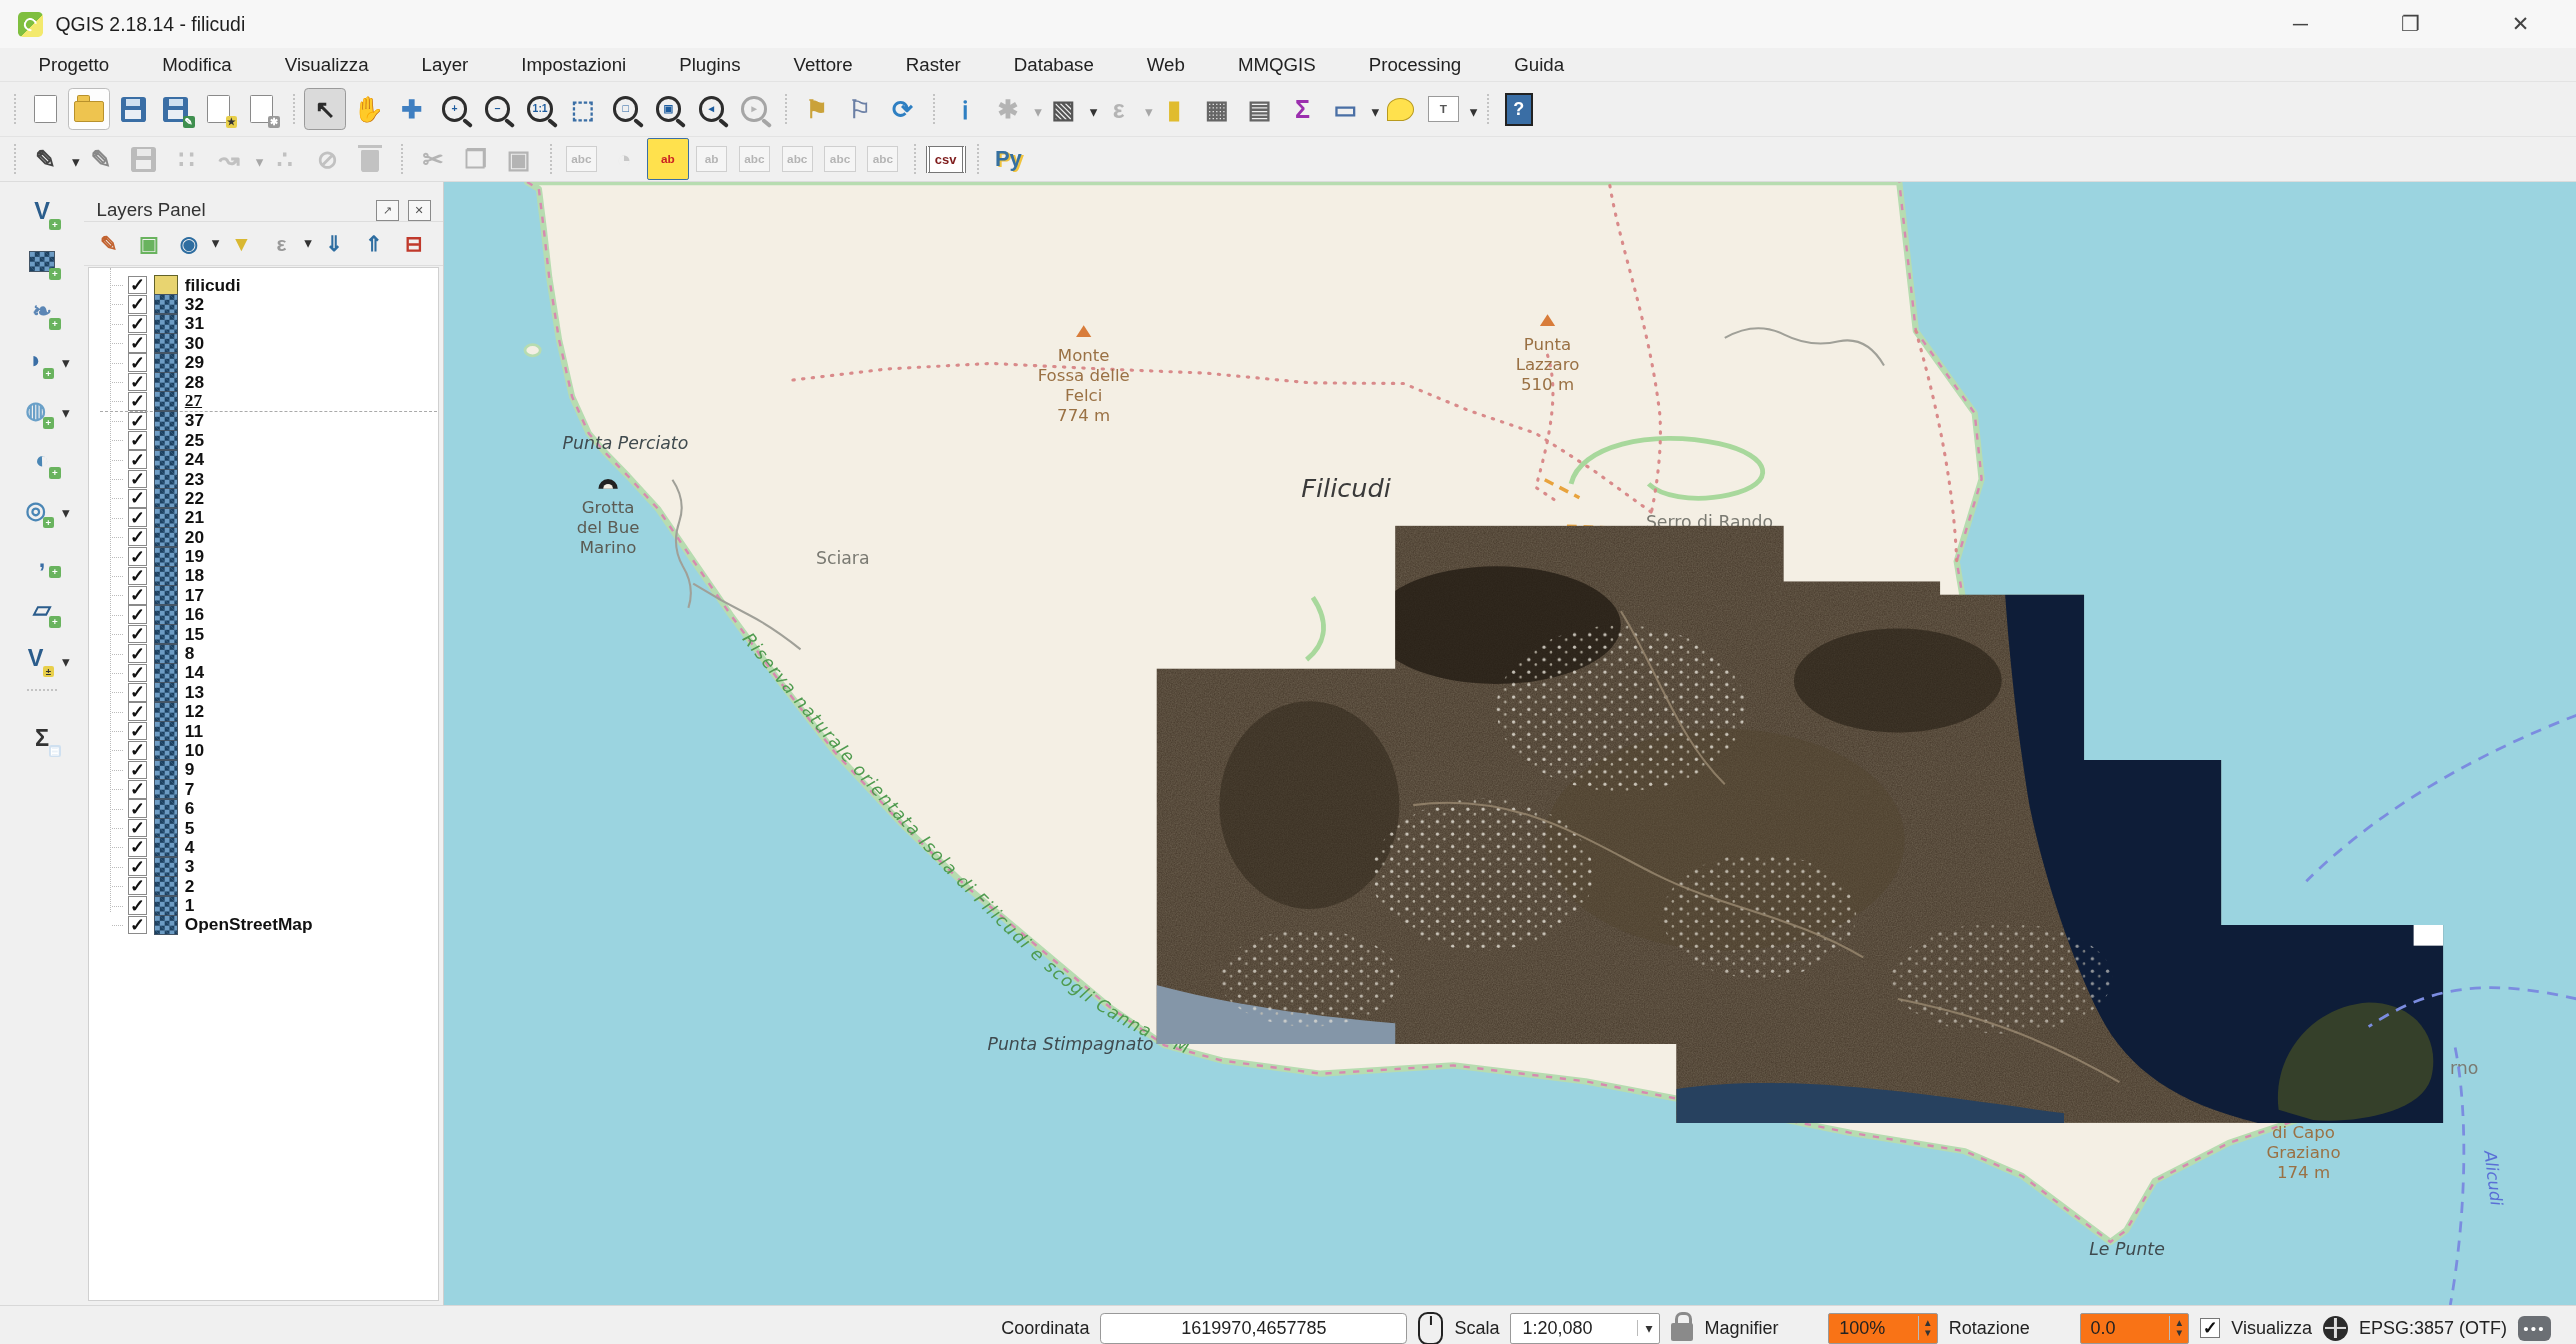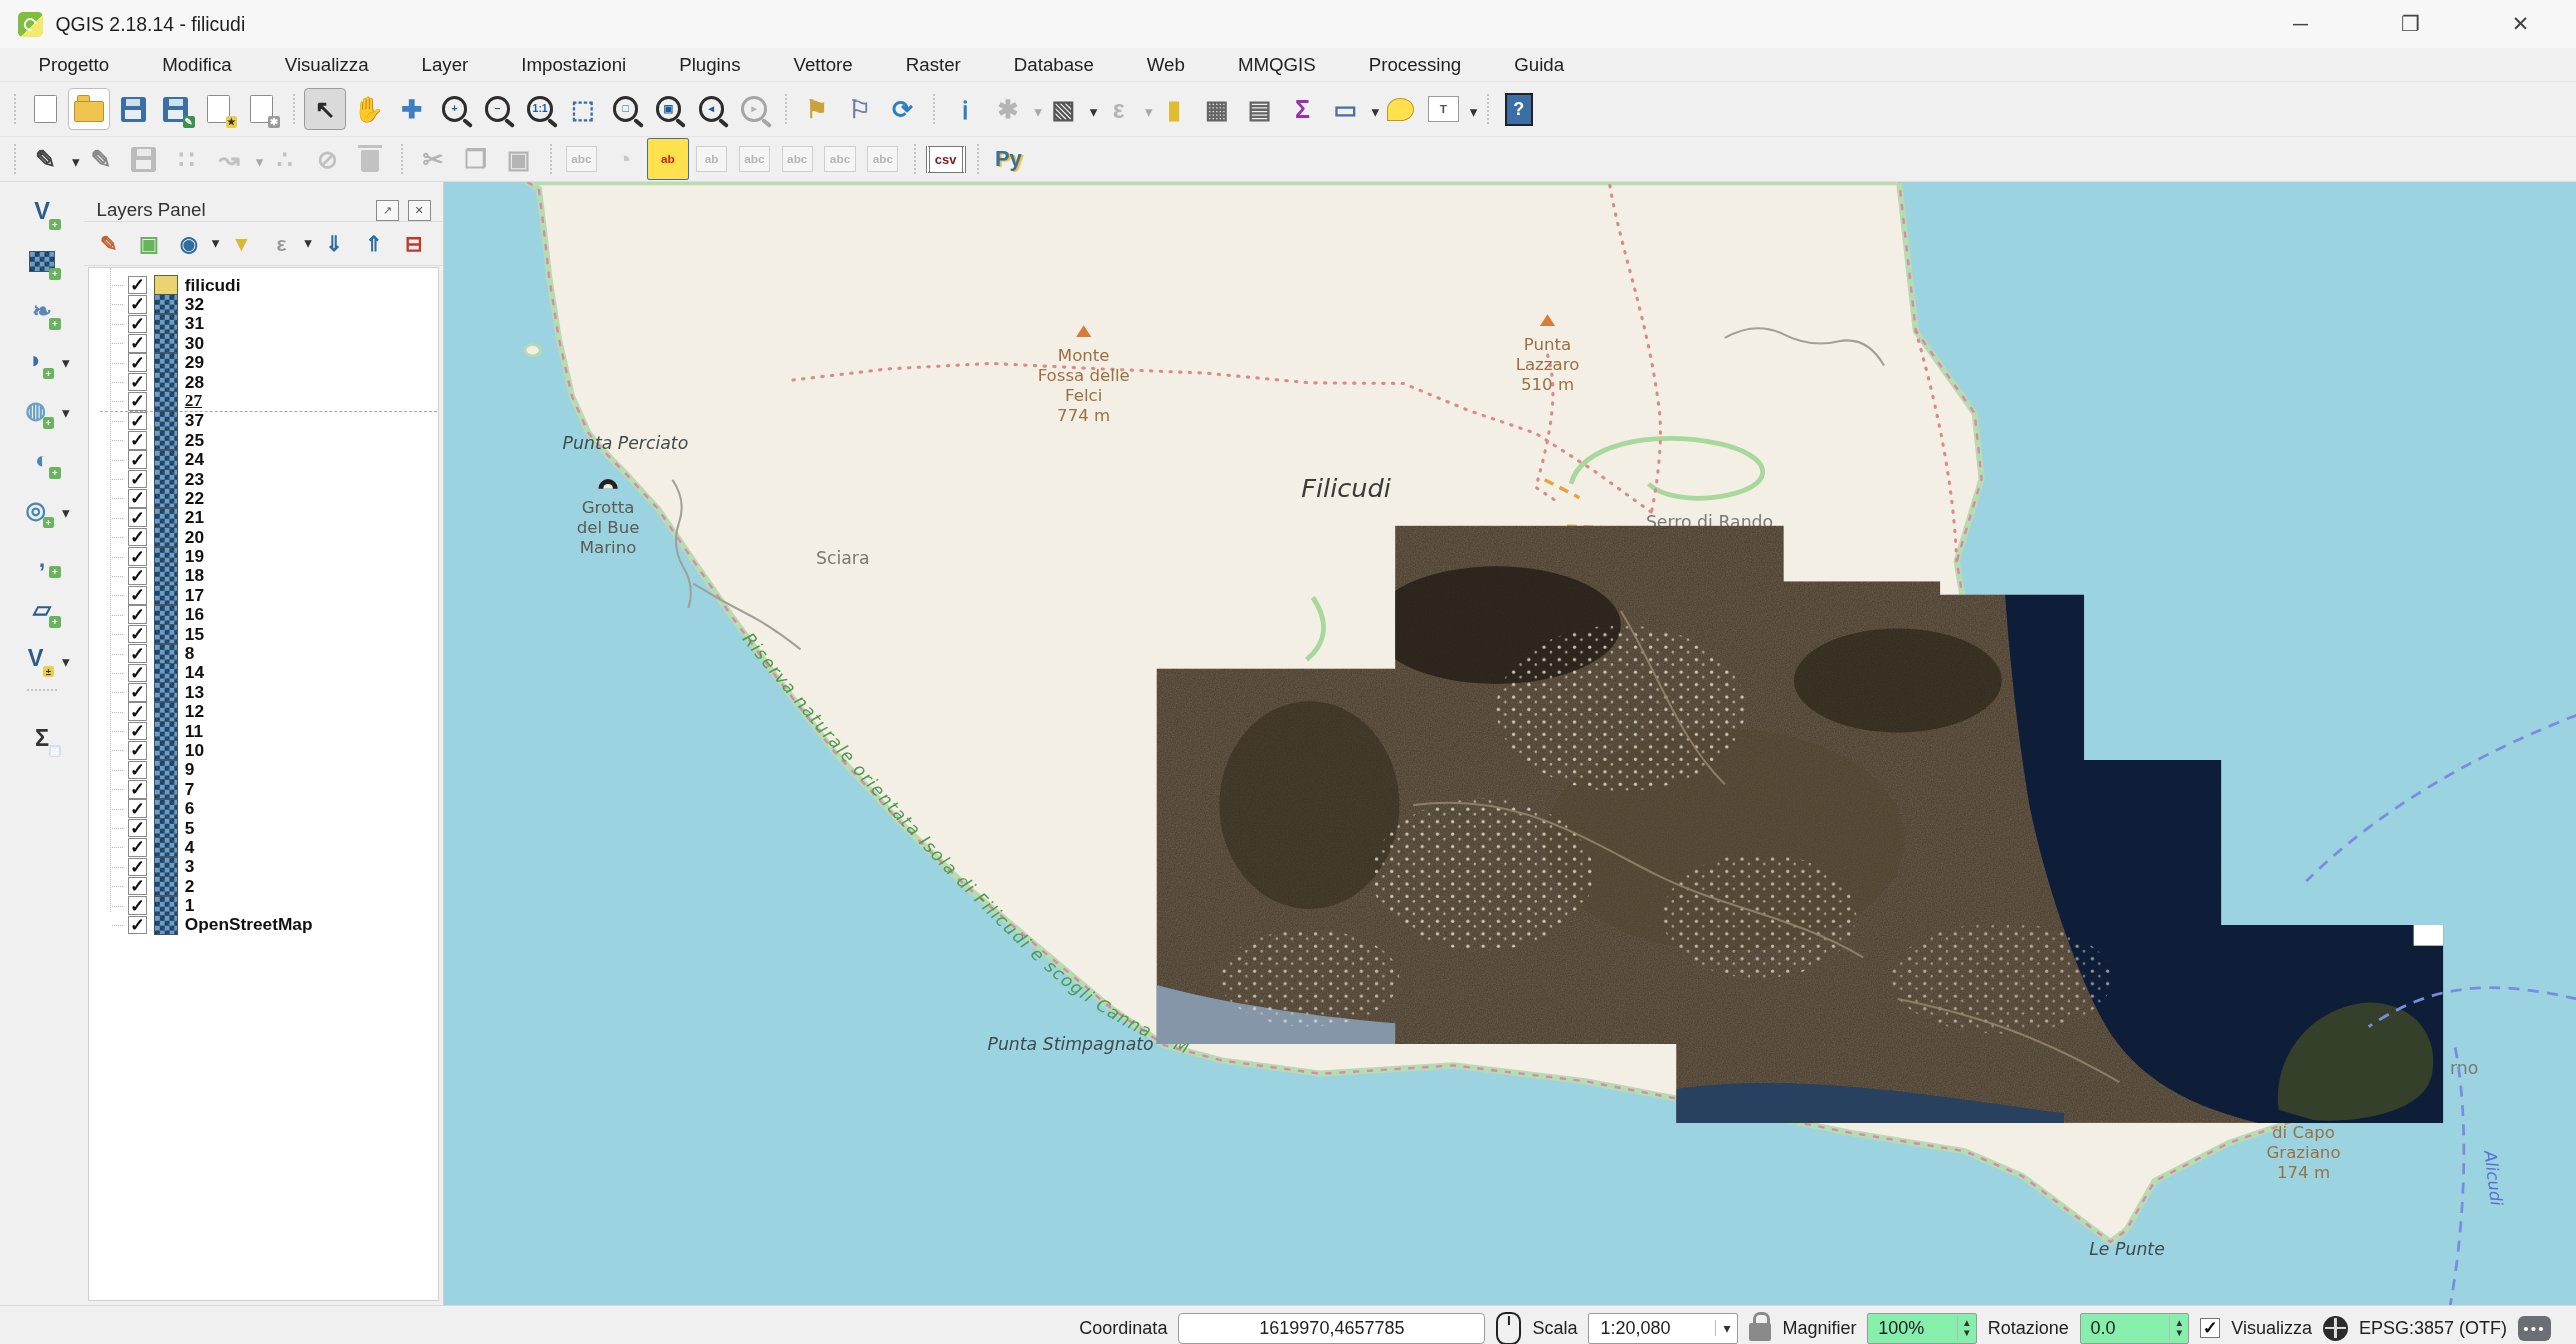--- a/index.html
+++ b/index.html
@@ -103,21 +103,21 @@
   
   .statusbar{height:44px;display:flex;align-items:center;gap:11px;padding:0 25px;background:#f0f0f0;
              border-top:0.7px solid #d8d8d8;font-size:18px;color:#222;}
   .statusbar .spacer{flex:1;}
   .sinput{height:29px;background:#fff;border:0.7px solid #999;border-radius:4.2px;display:flex;
           align-items:center;justify-content:center;font-size:18px;}
   #coord-input{width:305px;}
   .combo{height:29px;background:#fff;border:0.7px solid #999;border-radius:2.1px;display:flex;align-items:center;}
   .combo .val{padding:0 11px;min-width:104px;font-size:18px;}
   .combo .arrow{border-left:0.7px solid #bbb;padding:0 7px;font-size:14px;color:#333;}
-  .spin{height:29px;background:#86efac;border:0.7px solid #999;border-radius:2.1px;display:flex;align-items:center;}
+  .spin{height:29px;background:#f97316;border:0.7px solid #999;border-radius:2.1px;display:flex;align-items:center;margin-left:39px;}
   .spin .val{padding:0 9.7px;min-width:69px;font-size:18px;}
   .spin .btns{display:flex;flex-direction:column;border-left:0.7px solid #bbb;font-size:9.7px;line-height:10.4px;
               color:#333;padding:1.4px 4.2px;}
   .lock{width:22px;height:18px;background:#8a8a8a;border-radius:2.1px;position:relative;margin-top:8.3px;}
   .lock::before{content:"";position:absolute;top:-11px;left:3.5px;width:11px;height:11px;border:3.5px solid #8a8a8a;
                 border-bottom:none;border-radius:7px 7px 0 0;}
   .mouseic{width:21px;height:29px;border:2.1px solid #222;border-radius:9.7px;position:relative;}
   .mouseic::before{content:"";position:absolute;left:50%;top:2.8px;width:2.1px;height:8.3px;background:#222;transform:translateX(-50%);}
   .crsglobe{width:25px;height:25px;border-radius:50%;background:#2b2b2b;position:relative;flex:none;}
   .crsglobe::before{content:"";position:absolute;left:50%;top:2.1px;bottom:2.1px;width:2.1px;background:#ddd;transform:translateX(-50%);}

